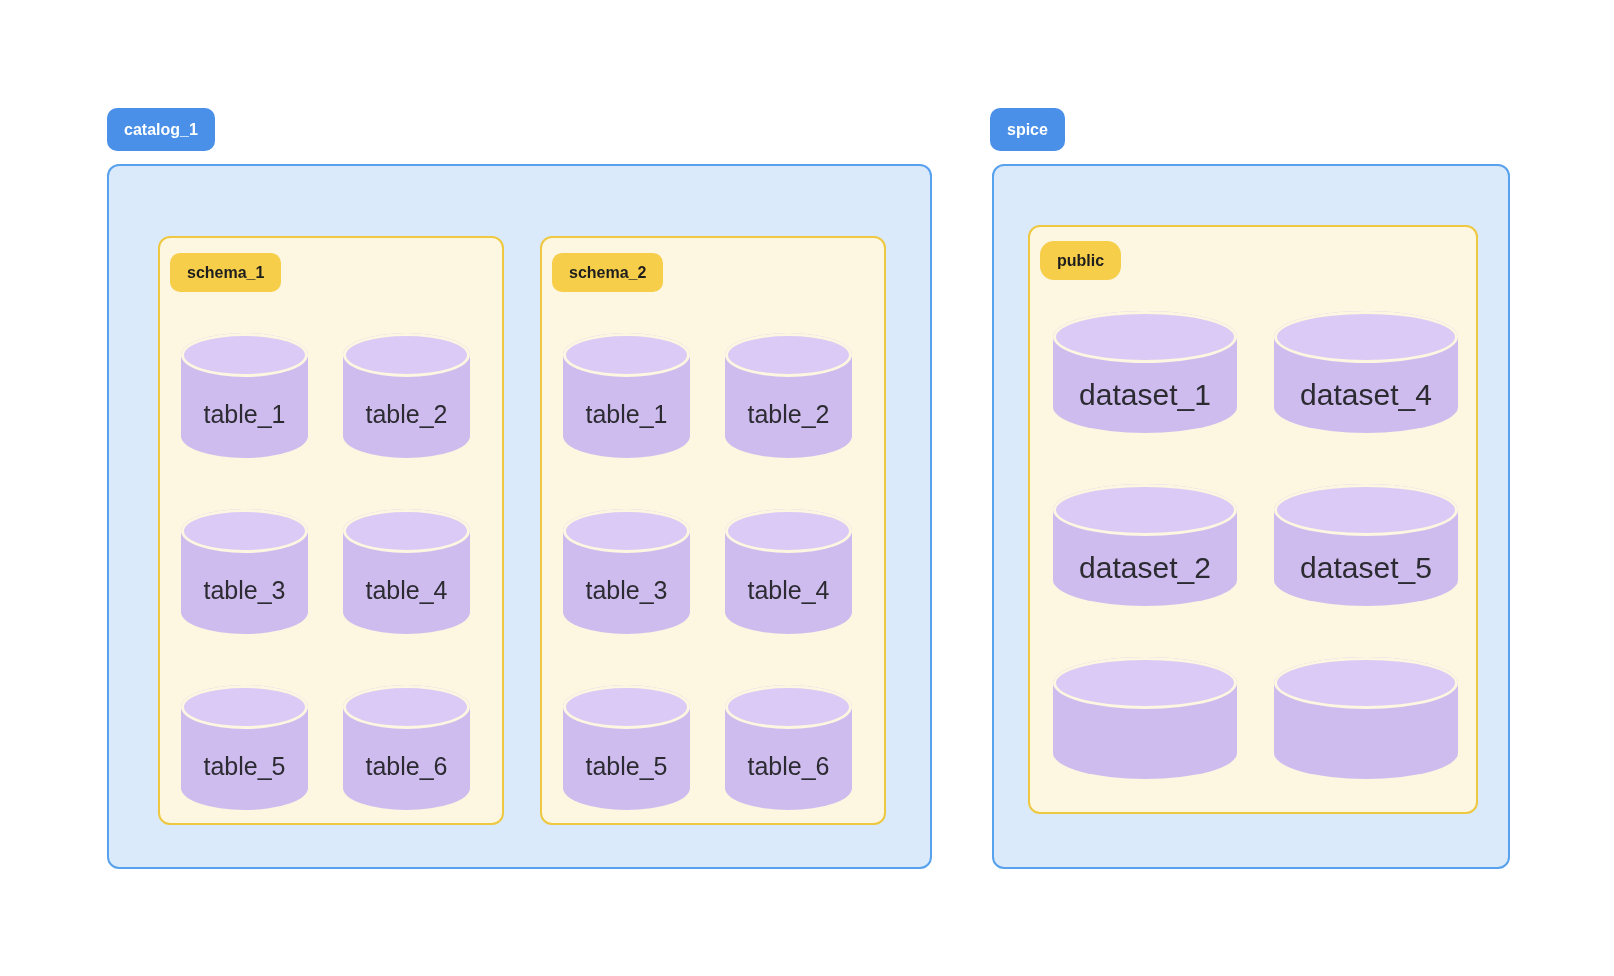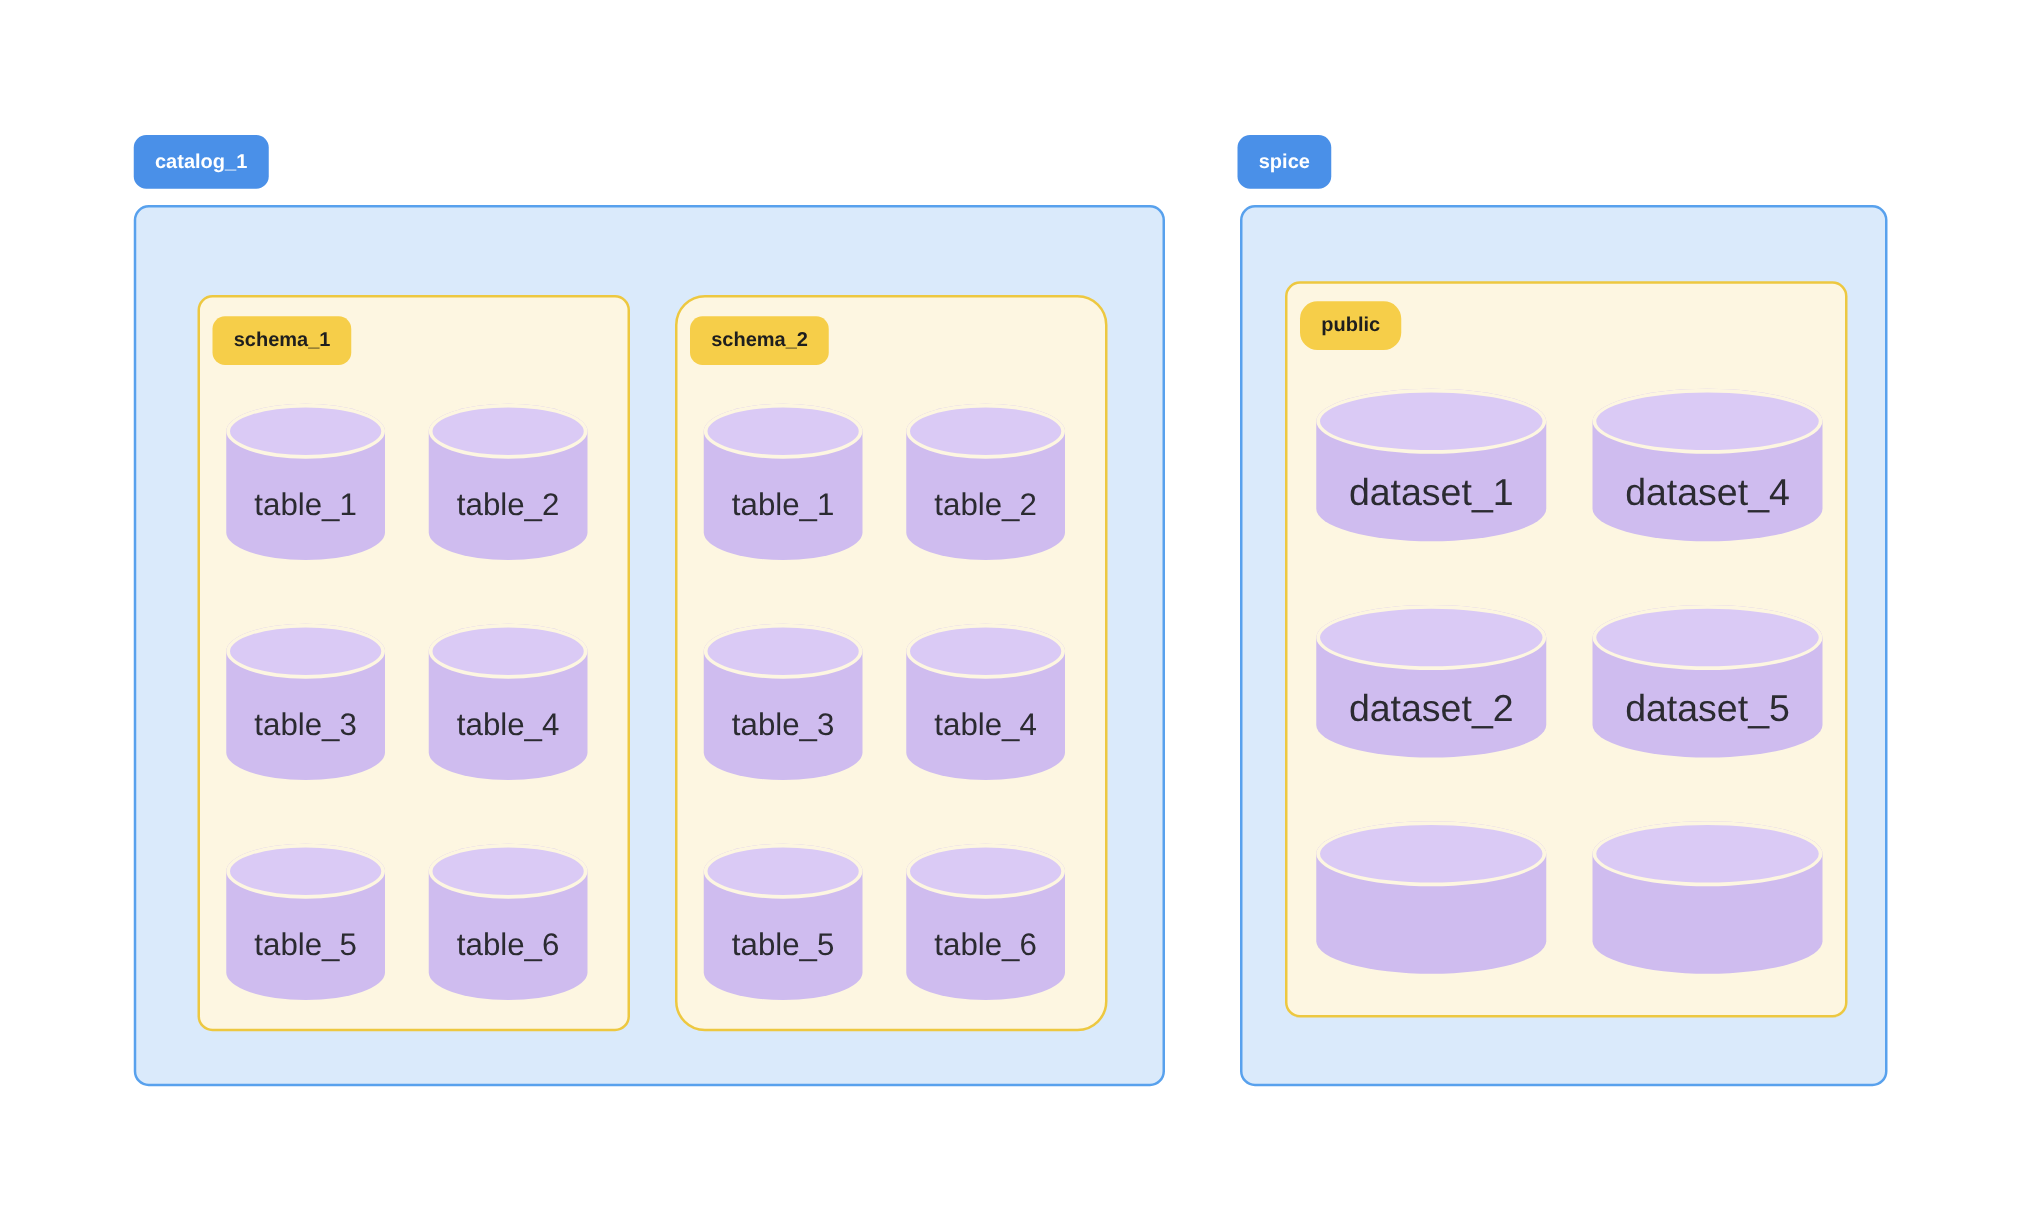--- a/index.html
+++ b/index.html
@@ -64,29 +64,29 @@
   .box-yellow {
     background: var(--yellow-fill);
     border: 2px solid var(--yellow-border);
   }
 
   .box-catalog { left: 0; top: 56px; width: 825px; height: 705px; }
   .box-spice   { left: 2px; top: 56px; width: 518px; height: 705px; }
 
   .schema   { width: 346px; height: 589px; }
   .schema-1 { left: 49px;  top: 70px; }
-  .schema-2 { left: 431px; top: 70px; border-radius: 24px; }
+  .schema-2 { left: 431px; top: 70px; }
   .schema .badge-yellow { left: 10px; top: 15px; }
 
   .public-box { left: 34px; top: 59px; width: 450px; height: 589px; }
   .public-box .badge-yellow { left: 10px; top: 14px; border-radius: 14px; }
 
   .cyl-grid { position: absolute; display: grid; }
   .grid-tables {
-    left: 21px; top: 85px;
+    left: 21px; top: 95px;
     grid-template-columns: 127px 127px;
     grid-template-rows: repeat(3, 125px);
     column-gap: 35px;
     row-gap: 51px;
   }
   .grid-datasets {
     left: 23px; top: 84px;
     grid-template-columns: 184px 184px;
     grid-template-rows: repeat(3, 122px);
     column-gap: 37px;

